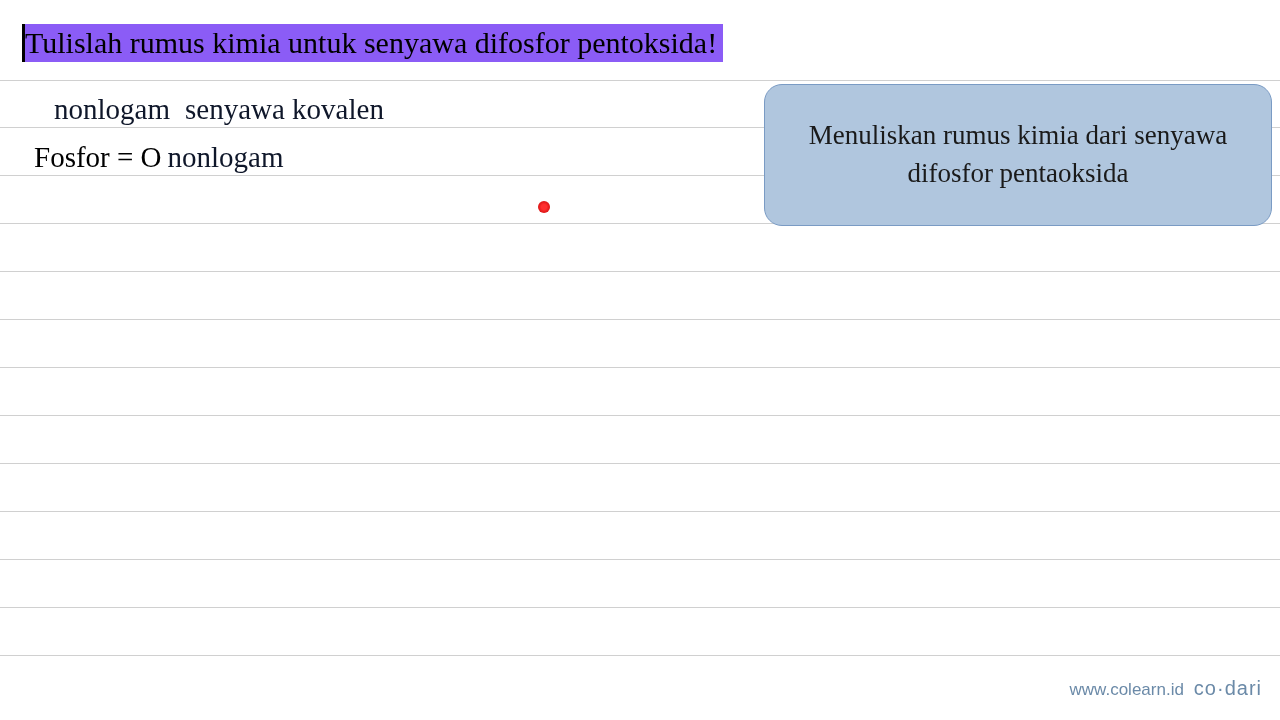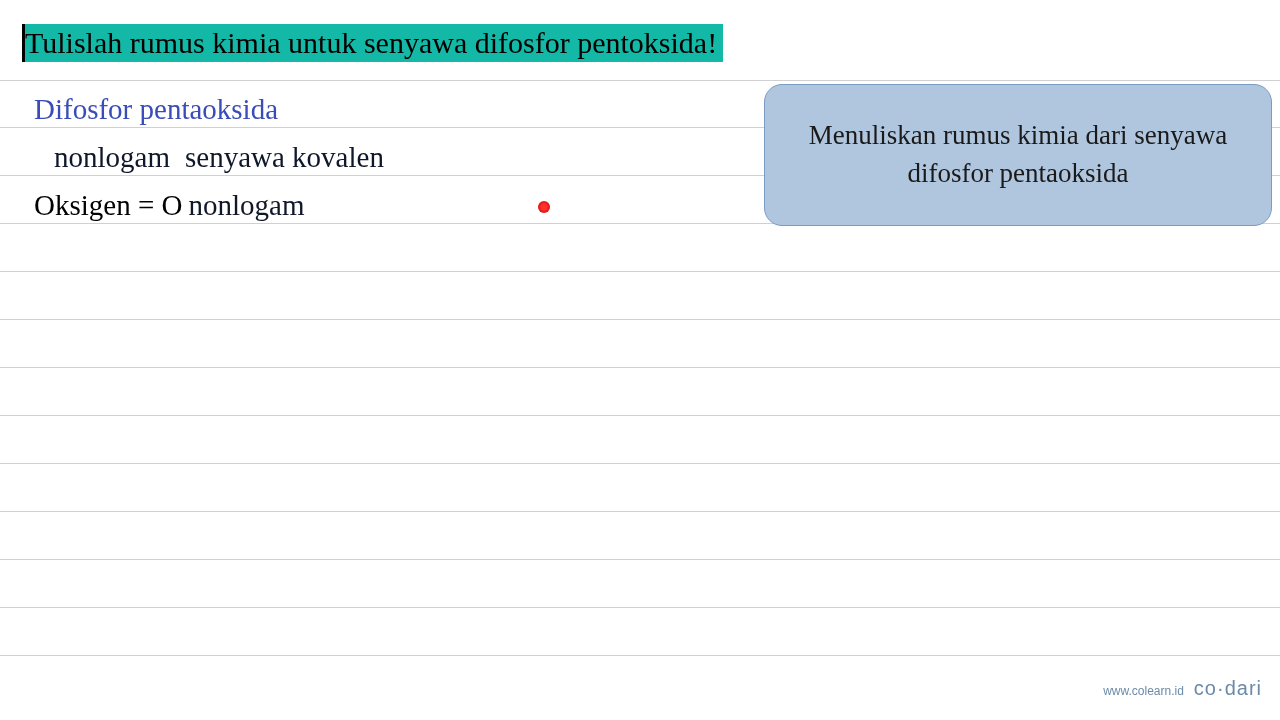--- a/index.html
+++ b/index.html
@@ -12,21 +12,21 @@
       height: 720px;
       background: #ffffff;
       font-family: Georgia, 'Times New Roman', serif;
       position: relative;
       overflow: hidden;
     }
     .question-bar {
       position: absolute;
       top: 24px;
       left: 22px;
-      background: #14b8a6;
+      background: #8b5cf6;
       padding: 2px 6px 2px 0;
       font-size: 30px;
       color: #000000;
       font-family: Georgia, serif;
       border-left: 3px solid #000;
     }
     .lined-paper {
       position: absolute;
       top: 80px;
       left: 0;
@@ -97,21 +97,21 @@
     .footer-brand {
       position: absolute;
       bottom: 20px;
       right: 18px;
       display: flex;
       align-items: baseline;
       gap: 10px;
       color: #6b8aa8;
     }
     .footer-url {
-      font-size: 12px;
+      font-size: 17px;
       font-family: Arial, sans-serif;
     }
     .footer-logo {
       font-size: 20px;
       font-family: Arial, sans-serif;
       letter-spacing: 1px;
     }
   </style>
 </head>
 <body>
@@ -130,28 +130,25 @@
   <div class="line"></div>
   <div class="line"></div>
   <div class="line"></div>
   <div class="line"></div>
   <div class="line"></div>
   <div class="line"></div>
 </div>
 
 <div class="content-area">
   <div class="row">
-    <span class="title-blue">Difosfor pentaoksida</span>
-  </div>
-  <div class="row">
     <span class="blue-text gap-small">nonlogam</span>
     <span class="blue-text gap-med">senyawa kovalen</span>
   </div>
   <div class="row">
-    <span class="black-text">Oksigen = O</span>
+    <span class="black-text">Fosfor = O</span>
     <span class="blue-text" style="margin-left:6px">nonlogam</span>
   </div>
 </div>
 
 <div class="info-box">
   <span>Menuliskan rumus kimia dari senyawa difosfor pentaoksida</span>
 </div>
 
 <div class="red-dot"></div>
 

